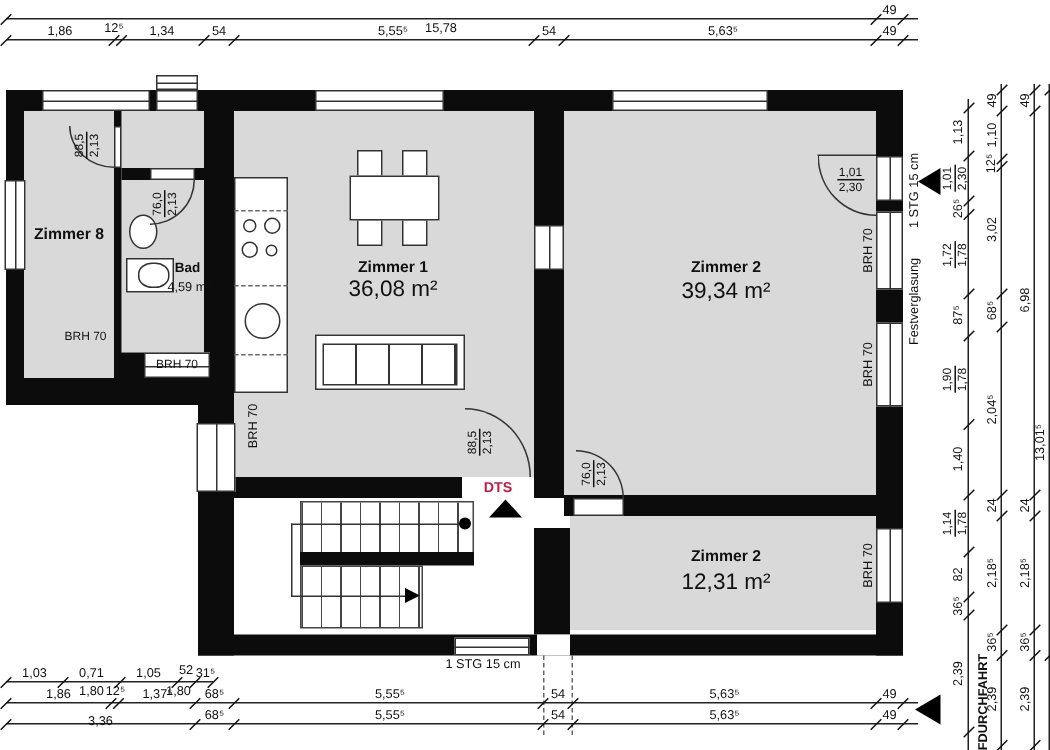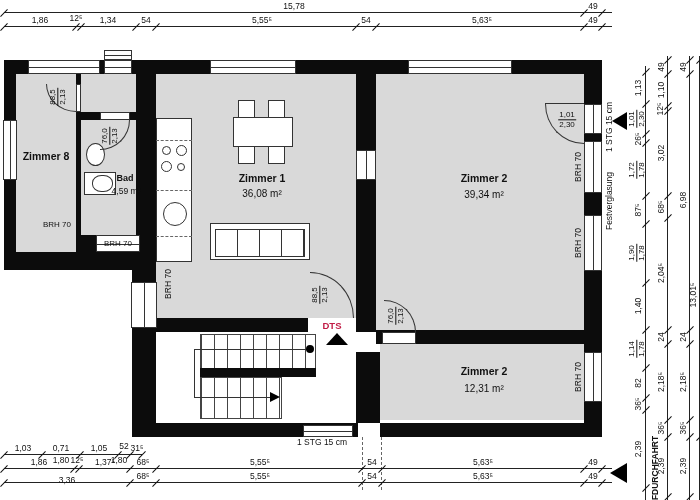--- a/index.html
+++ b/index.html
@@ -2,21 +2,21 @@
 <html><head>
 <meta charset="utf-8">
 <style>
   html,body{margin:0;padding:0;background:#fff}
   #plan{position:relative;width:700px;height:500px;background:#fff;overflow:hidden;
         font-family:"Liberation Sans","DejaVu Sans",sans-serif;color:#111}
   .wall{position:absolute;background:#0c0c0c}
   .room{position:absolute;background:#d9d9d9}
   .lbl{position:absolute;transform:translate(-50%,-50%);white-space:nowrap}
   .name{font-weight:bold;font-size:10.5px}
-  .area{font-size:10px}
+  .area{font-size:15px}
   .small{font-size:8px}
   .dim{position:absolute;font-size:8.5px;white-space:nowrap;transform:translate(-50%,-50%)}
   .vdim{position:absolute;font-size:8.5px;white-space:nowrap;transform:translate(-50%,-50%) rotate(-90deg)}
   .hline{position:absolute;height:0;border-top:1px solid #222}
   .vline{position:absolute;width:0;border-left:1px solid #222}
   .tick{position:absolute;width:10px;border-top:1.2px solid #111;transform:translate(-50%,-50%) rotate(-45deg)}
   .win{position:absolute;background:#fff;border:1px solid #333;box-sizing:border-box}
   .winh:after{content:"";position:absolute;left:-1px;right:-1px;top:50%;border-top:1px solid #333}
   .winv:after{content:"";position:absolute;top:-1px;bottom:-1px;left:50%;border-left:1px solid #333}
   .leaf{position:absolute;background:#fff;border:1px solid #333;box-sizing:border-box}
@@ -247,21 +247,21 @@
       <i class="tick" style="top: 288px; left: 0px;"></i>
       <i class="tick" style="top: 364px; left: 0px;"></i>
       <i class="tick" style="top: 381px; left: 0px;"></i>
       <i class="tick" style="top: 441px; left: 0px;"></i>
     </div>
   <div class="vline" style="left:699px;top:56px;height:444px">
       <i class="tick" style="top: 4px; left: 0px;"></i>
       <i class="tick" style="top: 381px; left: 0px;"></i>
     </div>
 
-  <div class="dim" style="left:294px;top:6px">15,78</div>
+  <div class="dim" style="left:294px;top:18px">15,78</div>
   <div class="dim" style="left:593px;top:6px">49</div>
 
   <div class="dim" style="left:40px;top:20px">1,86</div>
   <div class="dim" style="left:76px;top:18px">12⁵</div>
   <div class="dim" style="left:108px;top:20px">1,34</div>
   <div class="dim" style="left:146px;top:20px">54</div>
   <div class="dim" style="left:262px;top:20px">5,55⁵</div>
   <div class="dim" style="left:366px;top:20px">54</div>
   <div class="dim" style="left:482px;top:20px">5,63⁵</div>
   <div class="dim" style="left:593px;top:20px">49</div>

